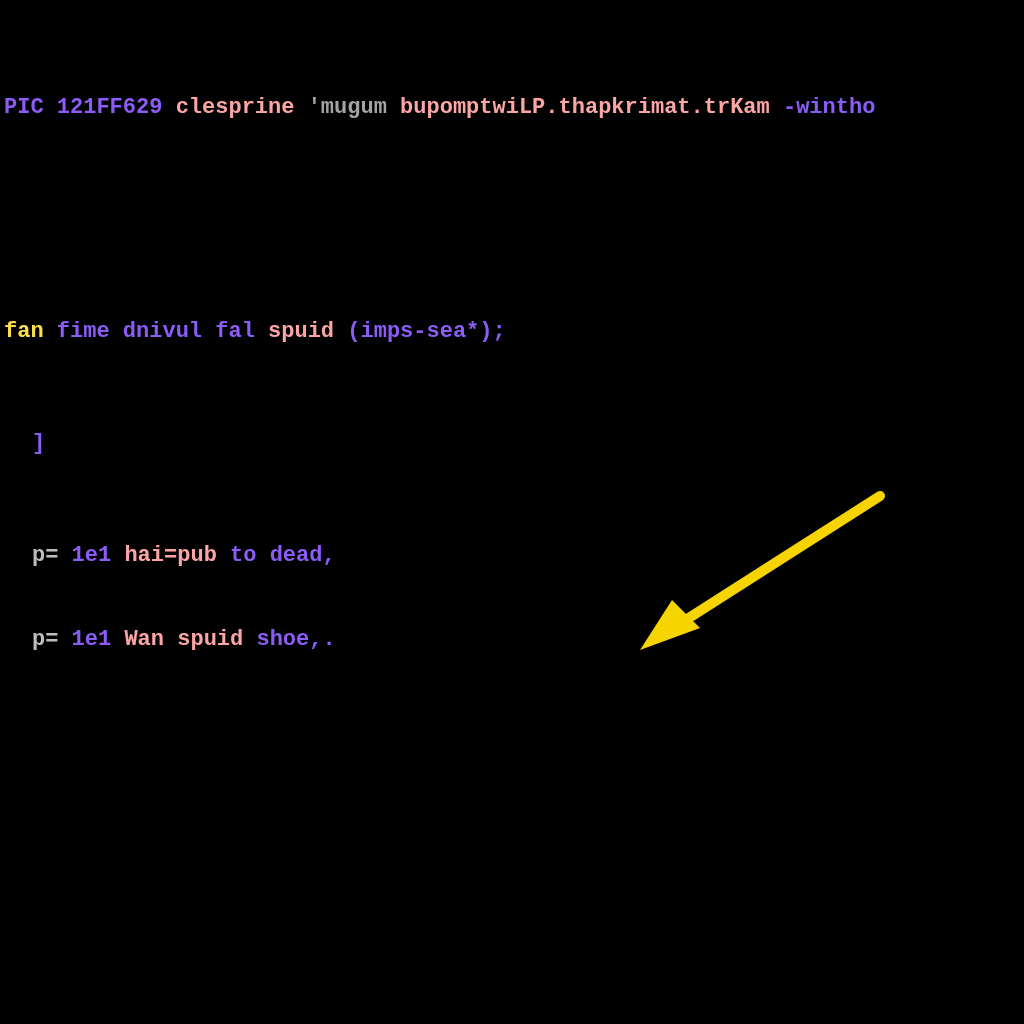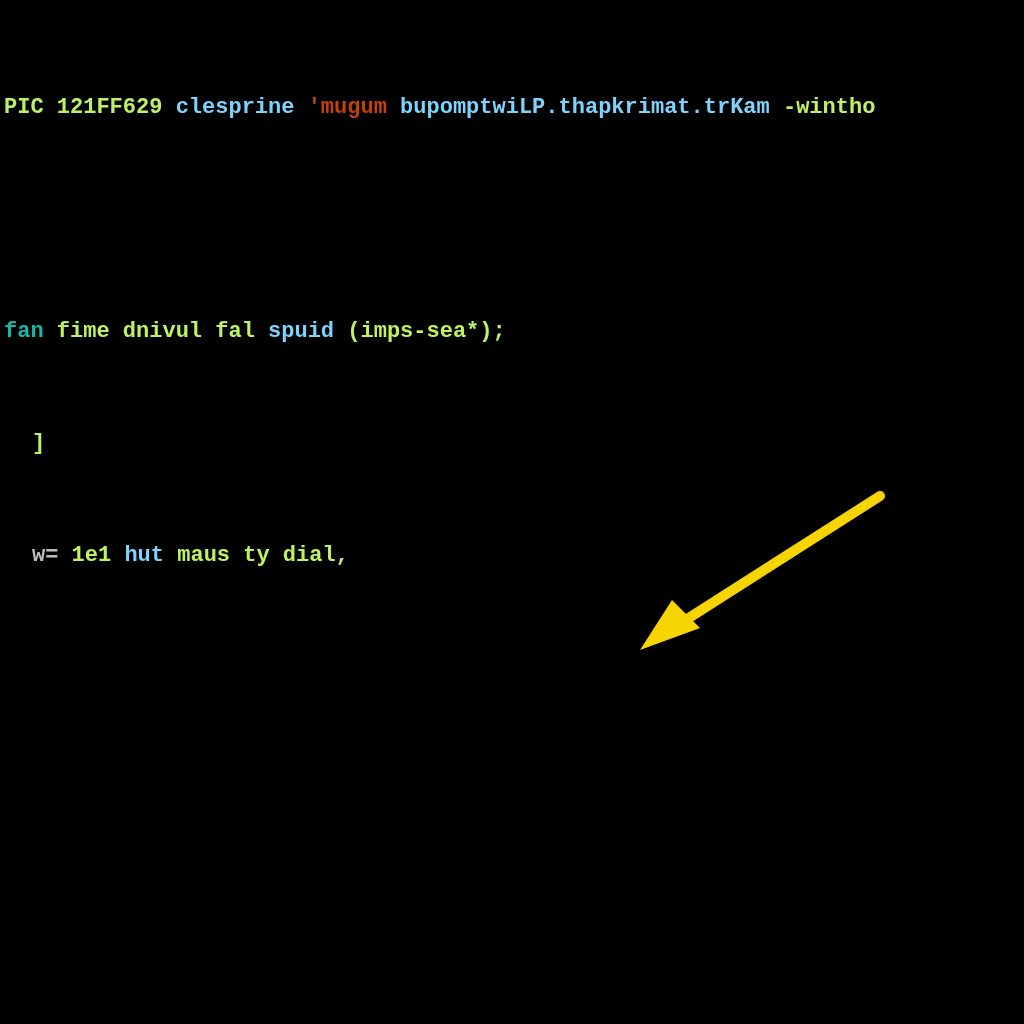--- a/index.html
+++ b/index.html
@@ -1,40 +1,41 @@
 <!DOCTYPE html>
 <html><head>
 <meta charset="utf-8">
 <style>
   html,body{margin:0;padding:0;width:1024px;height:1024px;background:#000;overflow:hidden}
   body{font-family:"Courier New",Courier,monospace;font-size:22px;line-height:28px;color:#ddd;font-weight:bold}
   .screen{position:relative;padding:10px 0 0 4px;white-space:pre}
   .row{display:block}
   .ind1{padding-left:28px}
-  .white{color:#bef264}
+  .white{color:#8b5cf6}
   .dim{color:#bdbdbd}
-  .yellow{color:#7dd3fc}
-  .orange{color:#c2410c}
-  .red{color:#14b8a6}
+  .yellow{color:#fca5a5}
+  .orange{color:#a3a3a3}
+  .red{color:#fde047}
   .arrow{position:absolute;left:610px;top:490px;width:280px;height:170px;pointer-events:none}
 </style>
 </head>
 <body>
 
 <div class="screen">
 
   <span class="row"><span class="white">PIC</span> <span class="white">121FF629</span> <span class="yellow">clesprine</span> <span class="orange">'mugum</span> <span class="yellow">bupomptwiLP.thapkrimat.trKam</span> <span class="white">-wintho</span></span>
 
   <span class="row"> </span>
 
   <span class="row"><span class="red">fan</span> <span class="white">fime</span> <span class="white">dnivul</span> <span class="white">fal</span> <span class="yellow">spuid</span> <span class="white">(imps-sea*);</span></span>
 
   <span class="row ind1"><span class="white">]</span></span>
 
-  <span class="row ind1"><span class="dim">w=</span> <span class="white">1e1</span> <span class="yellow">hut</span> <span class="white">maus ty</span> <span class="white">dial,</span></span>
+  <span class="row ind1"><span class="dim">p=</span> <span class="white">1e1</span> <span class="yellow">hai=pub</span> <span class="white">to</span> <span class="white">dead,</span></span>
+  <span class="row ind1"><span class="dim">p=</span> <span class="white">1e1</span> <span class="yellow">Wan spuid</span> <span class="white">shoe,.</span></span>
 
   
 
   
 
   
   
 
   
 

